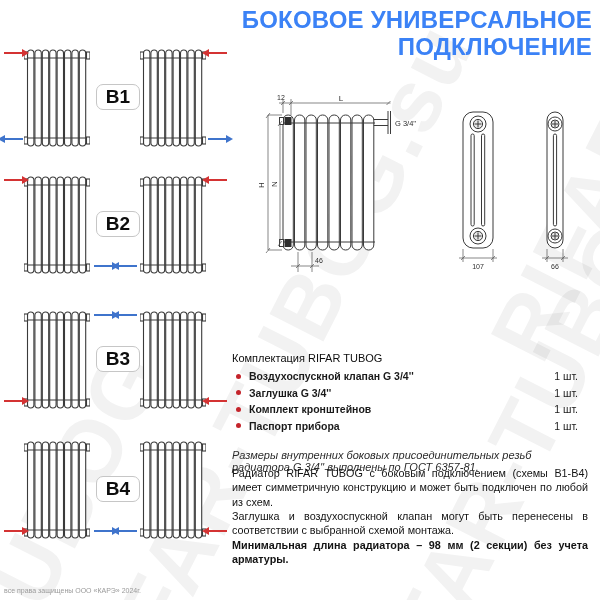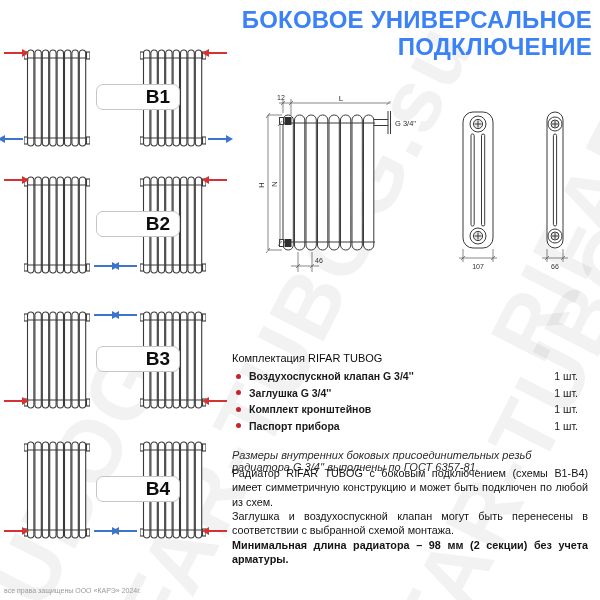--- a/index.html
+++ b/index.html
@@ -12,21 +12,21 @@
   
   .layer{position:absolute;inset:0;z-index:1;}
   
   .title{position:absolute;top:7px;right:8px;text-align:right;font-weight:800;
          font-size:24px;line-height:1.12;color:#3b82f6;letter-spacing:.2px;}
   
   .scheme{position:absolute;left:0;width:232px;height:102px;}
   .rad{position:absolute;top:0;width:66px;height:100px;}
   .badge{position:absolute;top:36px;left:96px;width:42px;height:24px;background:#fff;
          border:1.5px solid #c6c6c6;border-radius:7px;display:flex;align-items:center;
-         justify-content:center;font-weight:800;font-size:19px;color:#0d0d0d;padding-left:40px;}
+         justify-content:center;font-weight:800;font-size:19px;color:#0d0d0d;}
   .arrow{position:absolute;width:19px;height:2.4px;background:currentColor;}
   .arrow.right::after{content:'';position:absolute;right:-6px;top:-3.4px;
        border-top:4.6px solid transparent;border-bottom:4.6px solid transparent;
        border-left:7px solid currentColor;}
   .arrow.left::after{content:'';position:absolute;left:-6px;top:-3.4px;
        border-top:4.6px solid transparent;border-bottom:4.6px solid transparent;
        border-right:7px solid currentColor;}
   .supply{color:#d43333;}
   .return{color:#3f74cc;}
   

